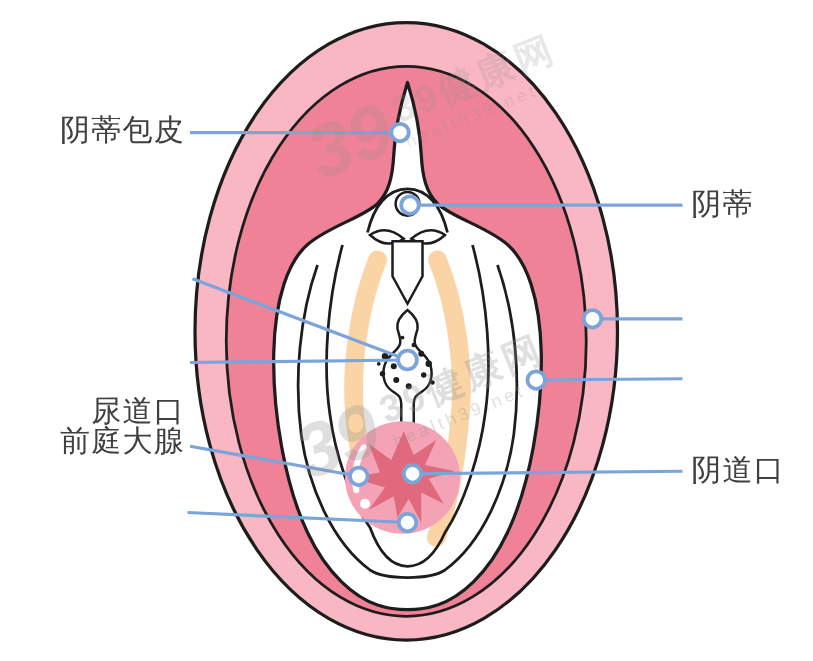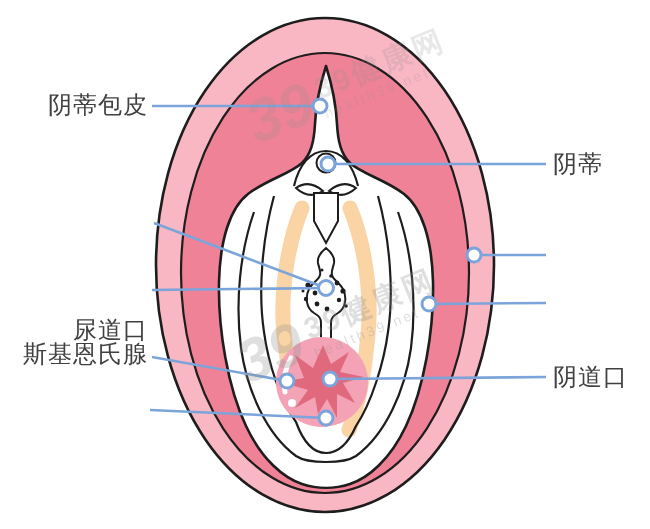--- a/index.html
+++ b/index.html
@@ -134,18 +134,18 @@
   <div class="wm center">
     <span class="big">39</span>
     <span class="col">
       <span class="site">39健康网</span>
       <span class="dom">health39.net</span>
     </span>
   </div>
 
   <div class="label left" style="right:502px;top:91px;">阴蒂包皮</div>
   <div class="label left" style="right:502px;top:288px;margin-top:28px;">尿道口</div>
-  <div class="label left" style="right:502px;top:340px;">斯基恩氏腺</div>
+  <div class="label left" style="right:502px;top:340px;">前庭大腺</div>
 
   <div class="label" style="left:553px;top:150px;">阴蒂</div>
   <div class="label" style="left:553px;top:363px;font-family:Liberation Serif, serif;">阴道口</div>
 
 </div>
 
 </body></html>

